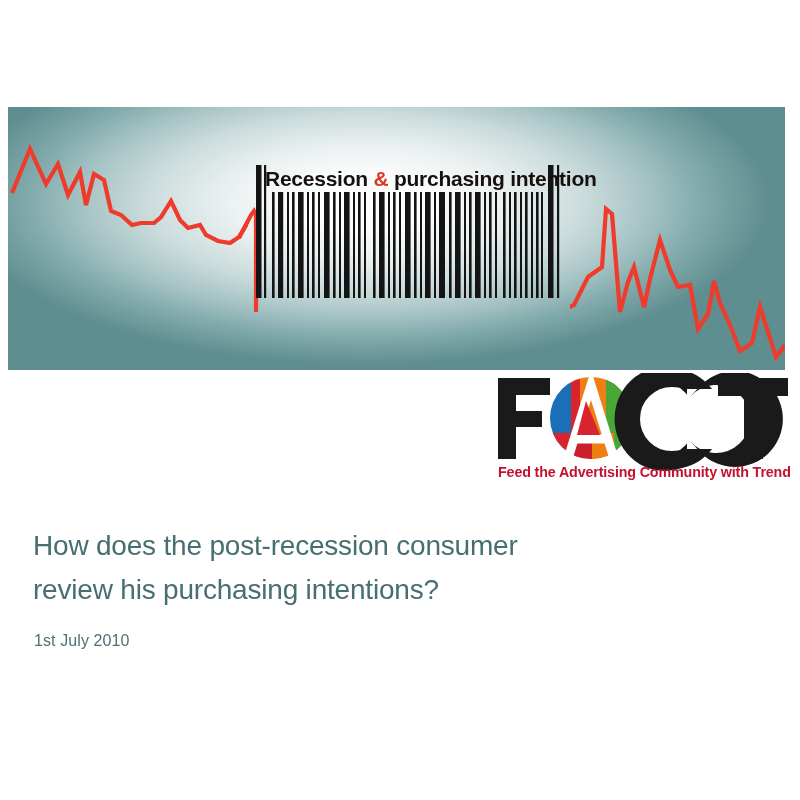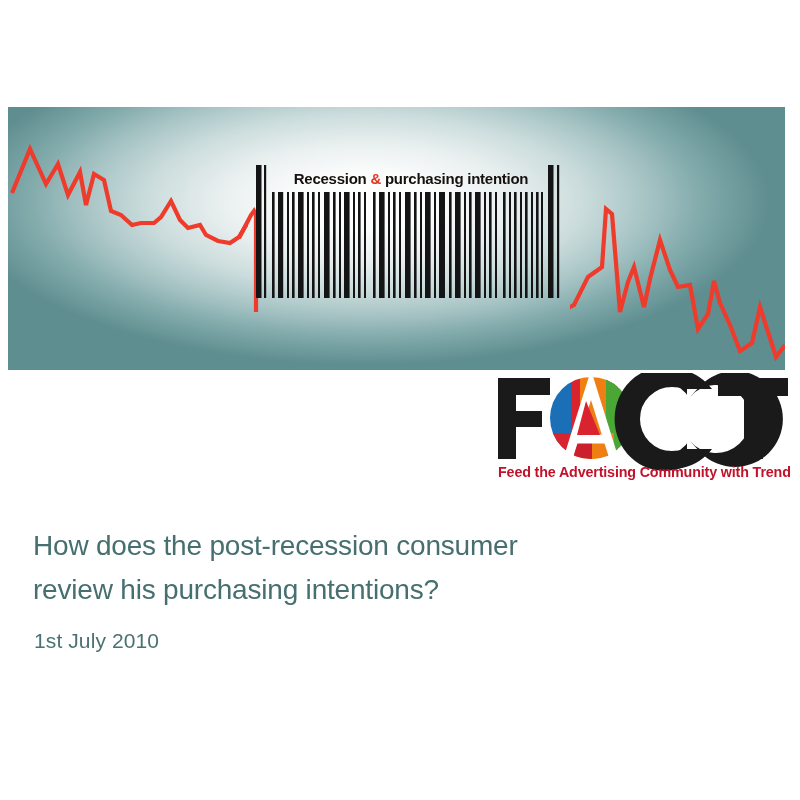--- a/index.html
+++ b/index.html
@@ -61,26 +61,25 @@
     background: transparent;
   }
   .barcode-title {
     position: absolute;
     left: 20px;
     top: 2px;
     width: 292px;
     height: 24px;
     font-family: "Liberation Sans", sans-serif;
     font-weight: bold;
-    font-size: 15px;
+    font-size: 21px;
     line-height: 24px;
     letter-spacing: -0.25px;
     color: #16110f;
     white-space: nowrap;
-    text-align: center;
   }
   .barcode-title .amp { color: #e23423; }
 
   .bars {
     position: absolute;
     left: 0;
     top: 0;
     width: 328px;
     height: 133px;
   }
@@ -109,21 +108,21 @@
     font-size: 28px;
     line-height: 44px;
     letter-spacing: -0.2px;
     color: #476f70;
     white-space: pre-line;
   }
   .deck-date {
     margin: 19px 0 8px 1px;
     font-family: "Liberation Sans", sans-serif;
     font-weight: 400;
-    font-size: 21px;
+    font-size: 16px;
     line-height: 20px;
     letter-spacing: 0.1px;
     color: #4b7273;
   }
 </style>
 </head>
 <body>
 
 <div class="slide">
 

